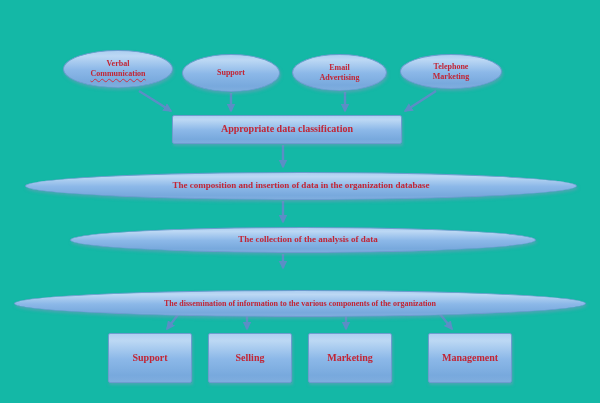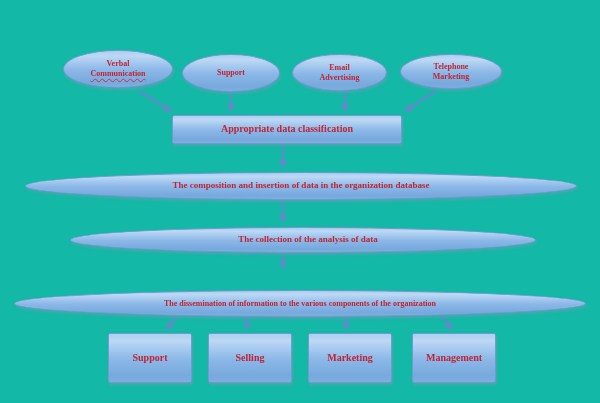--- a/index.html
+++ b/index.html
@@ -57,21 +57,21 @@
   .src-email     { left: 292px; top: 54px; width: 95px;  height: 37px; }
   .src-telephone { left: 400px; top: 54px; width: 102px; height: 35px; }
   .classification { left: 172px; top: 115px; width: 230px; height: 29px; }
   .stage-1 { left: 25px; top: 172px; width: 552px; height: 28px; }
   .stage-2 { left: 70px; top: 227px; width: 466px; height: 26px; }
   .stage-3 { left: 14px; top: 290px; width: 572px; height: 27px; }
   .output { top: 333px; width: 84px; height: 50px; }
   .output-support    { left: 108px; }
   .output-selling    { left: 208px; }
   .output-marketing  { left: 308px; }
-  .output-management { left: 412px; }
+  .output-management { left: 428px; }
   .arrow {
     stroke: #5b8ec6;
     stroke-width: 2.4;
     fill: none;
   }
 </style>
 </head>
 <body>
 
 <div class="canvas">

